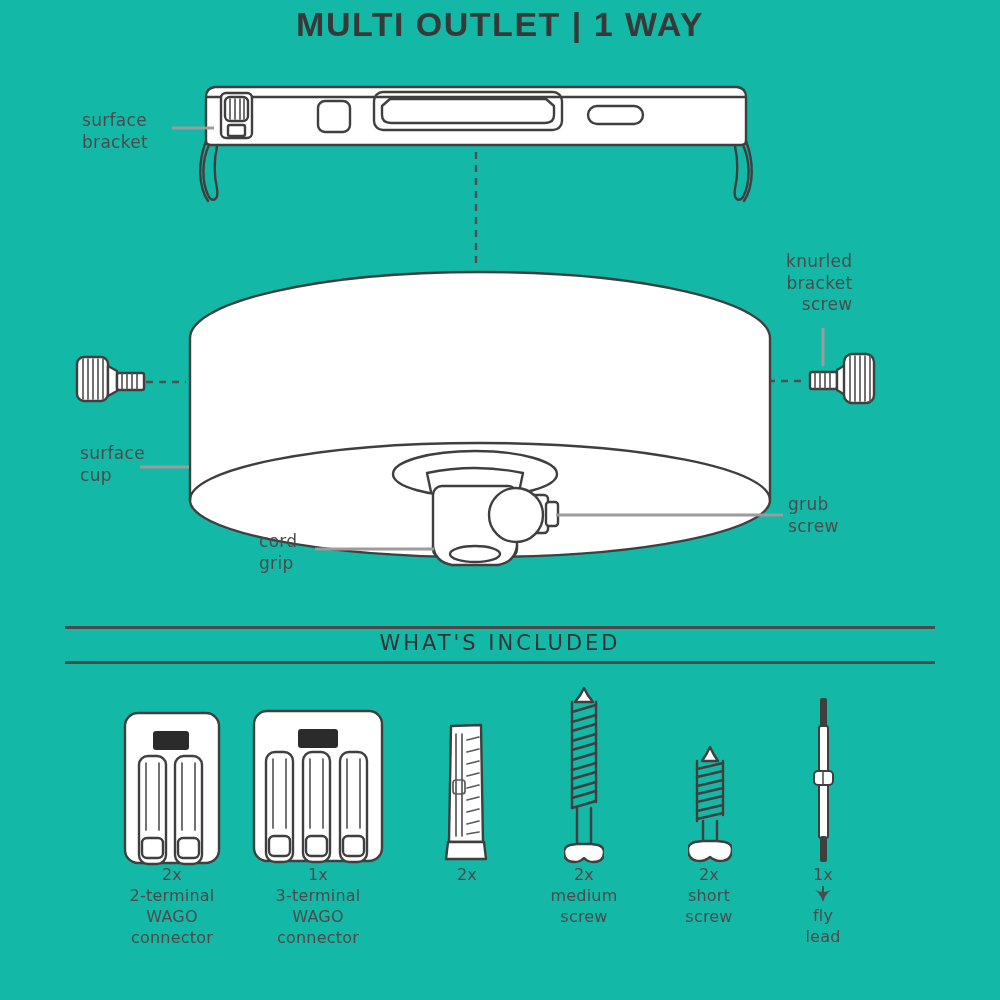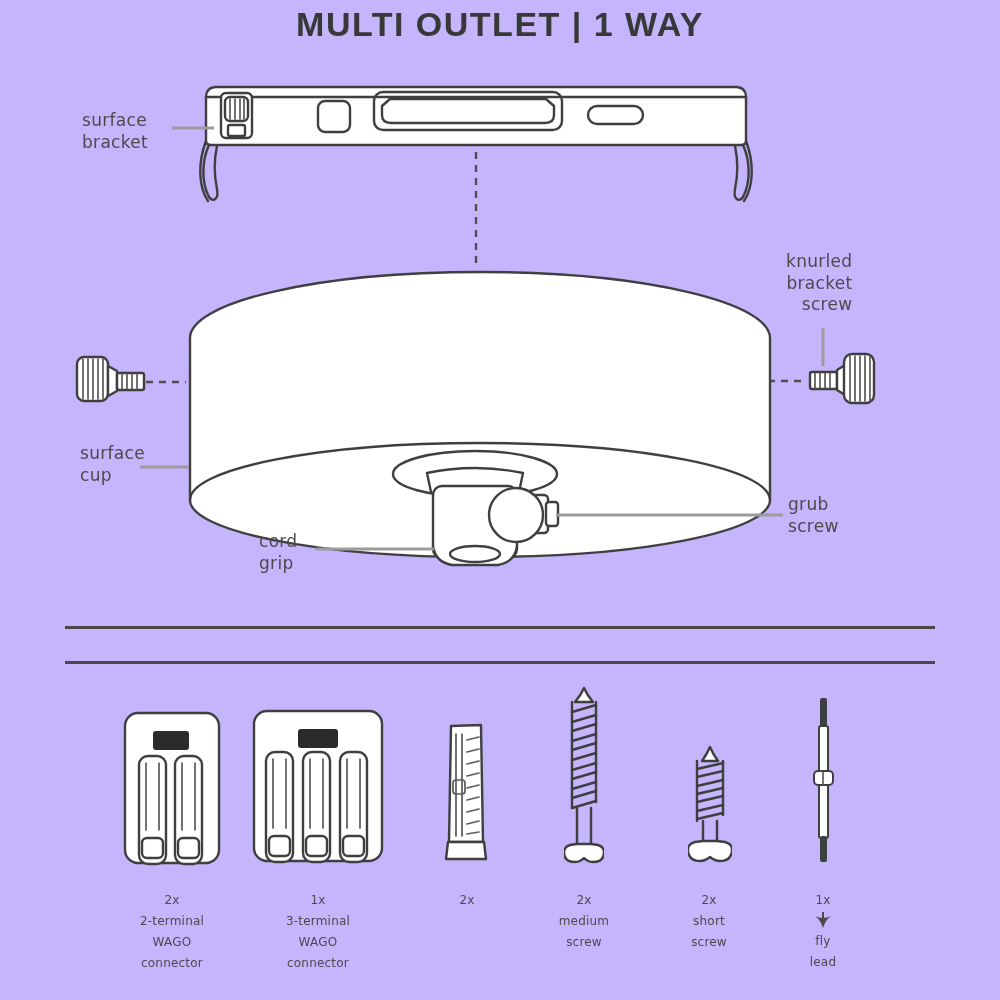--- a/index.html
+++ b/index.html
@@ -1,34 +1,34 @@
 <!DOCTYPE html>
 <html><head>
 <meta charset="utf-8">
 <style>
   html,body{margin:0;padding:0;background:#fff;}
-  .page{position:relative;width:1000px;height:1000px;background:#c4b5fd;overflow:hidden;
+  .page{position:relative;width:1000px;height:1000px;background:#14b8a6;overflow:hidden;
         font-family:"DejaVu Sans","Liberation Sans",sans-serif;}
   .title{position:absolute;top:5px;left:0;width:100%;text-align:center;
          font-family:"Liberation Sans",sans-serif;font-weight:bold;font-size:34px;
          letter-spacing:1.5px;color:#383838;}
   svg{position:absolute;display:block;}
   .ln{stroke:#3f3f3f;stroke-width:2.4;fill:none;stroke-linecap:round;stroke-linejoin:round;}
   .ln2{stroke:#3f3f3f;stroke-width:2;fill:none;stroke-linecap:round;stroke-linejoin:round;}
   .wfill{fill:#fff;}
   .thin{stroke:#5a5a5a;stroke-width:1.7;fill:none;stroke-linecap:round;}
   .dash{stroke:#4f4f4f;stroke-width:2.4;stroke-dasharray:7 6;fill:none;}
   .leader{stroke:#9c9c9c;stroke-width:3;fill:none;}
   .dlabel{position:absolute;font-size:17px;line-height:21.5px;color:#4b4b4b;
           white-space:pre-line;letter-spacing:.3px;}
   .dlabel.center{text-align:left;}
   .rule{position:absolute;left:65px;width:870px;height:2.5px;background:#4a4a4a;}
   .included-heading{position:absolute;top:631px;left:0;width:100%;text-align:center;
           font-size:21px;letter-spacing:3px;color:#333;}
-  .ilabel{position:absolute;top:890px;width:140px;text-align:center;font-size:12px;
+  .ilabel{position:absolute;top:864px;width:140px;text-align:center;font-size:16px;
           line-height:21px;color:#4b4b4b;letter-spacing:.2px;}
   .iname{white-space:pre-line;}
   .arrow-wrap{height:18px;line-height:0;margin:1px 0;}
 </style>
 </head>
 <body>
 
 <div class="page">
 
   <div class="title">MULTI OUTLET | 1 WAY</div>
@@ -105,20 +105,21 @@
 bracket
 screw</div>
   <div class="dlabel" style="left:80px;top:443px;">surface
 cup</div>
   <div class="dlabel center" style="left:259px;top:531px;width:60px;">cord
 grip</div>
   <div class="dlabel" style="left:788px;top:494px;">grub
 screw</div>
 
   <div class="rule" style="top:626px;"></div>
+  <div class="included-heading">WHAT'S INCLUDED</div>
   <div class="rule" style="top:661px;"></div>
 
   <svg width="100" height="158" viewBox="0 0 100 158" style="left:122px;top:710px;">
     <rect class="ln wfill" x="3" y="3" width="94" height="150" rx="13"></rect>
     <rect x="31" y="21" width="36" height="19" rx="3" fill="#2b2b2b"></rect>
     <rect class="ln wfill" x="17" y="46" width="27" height="108" rx="9"></rect>
     <path class="thin" d="M24 53V120M37 53V120"></path>
     <rect class="ln" x="20" y="128" width="21" height="20" rx="5"></rect>
     <rect class="ln wfill" x="53" y="46" width="27" height="108" rx="9"></rect>
     <path class="thin" d="M60 53V120M73 53V120"></path>

